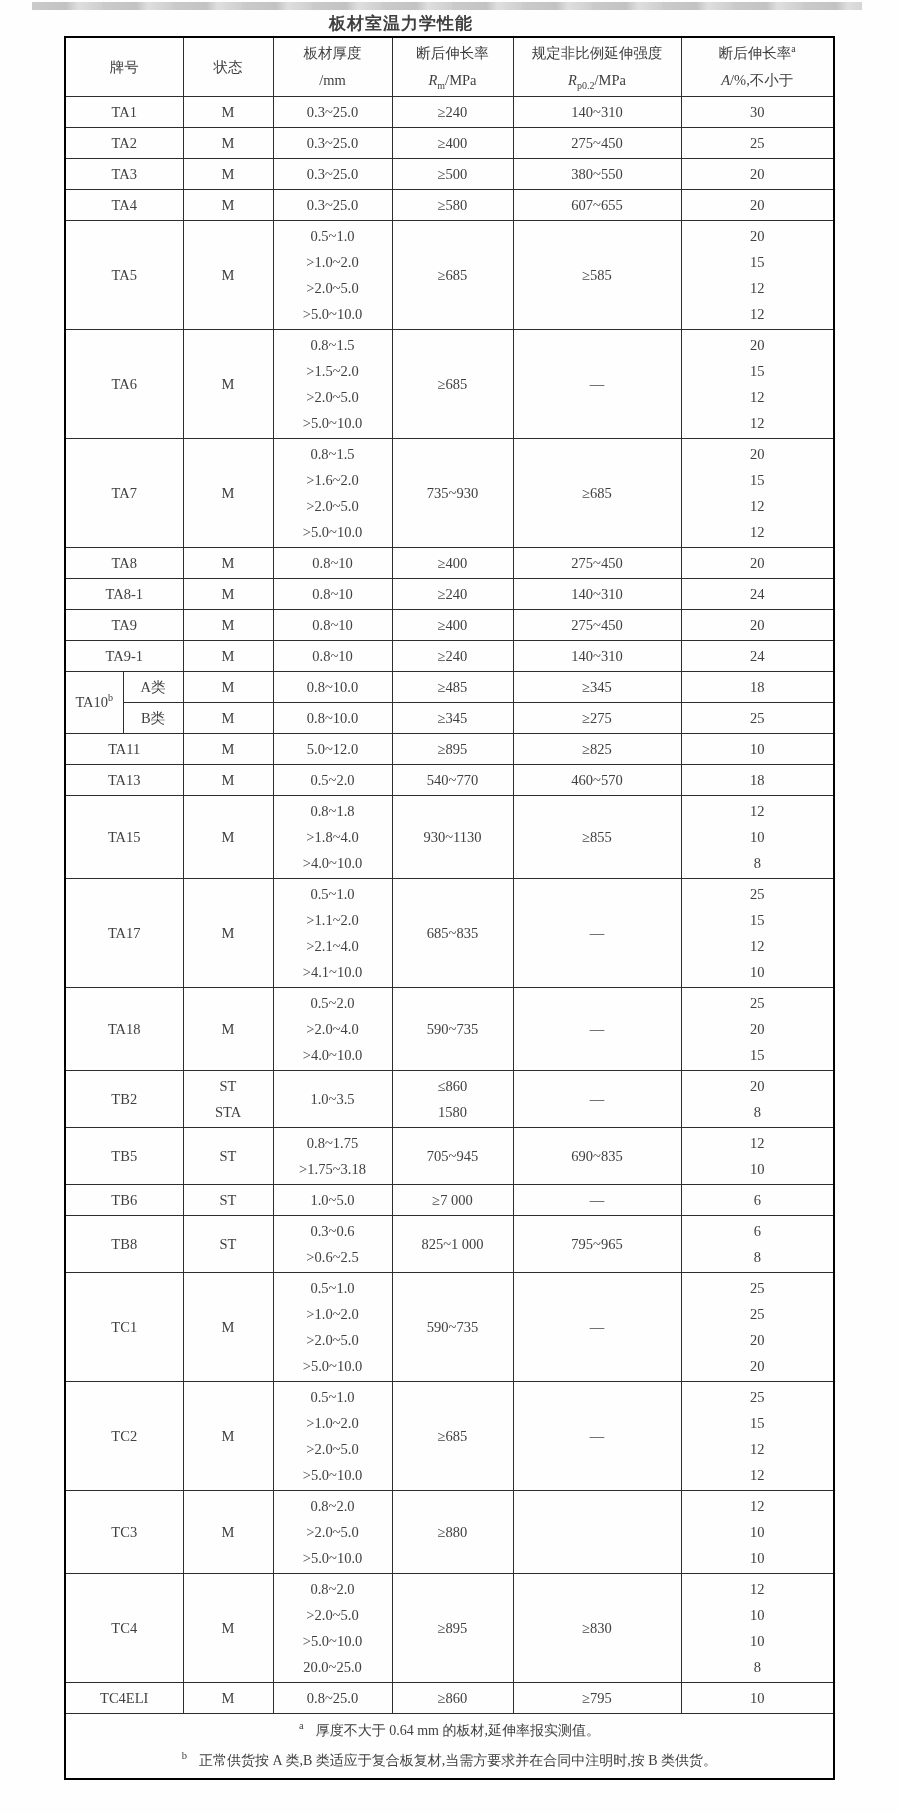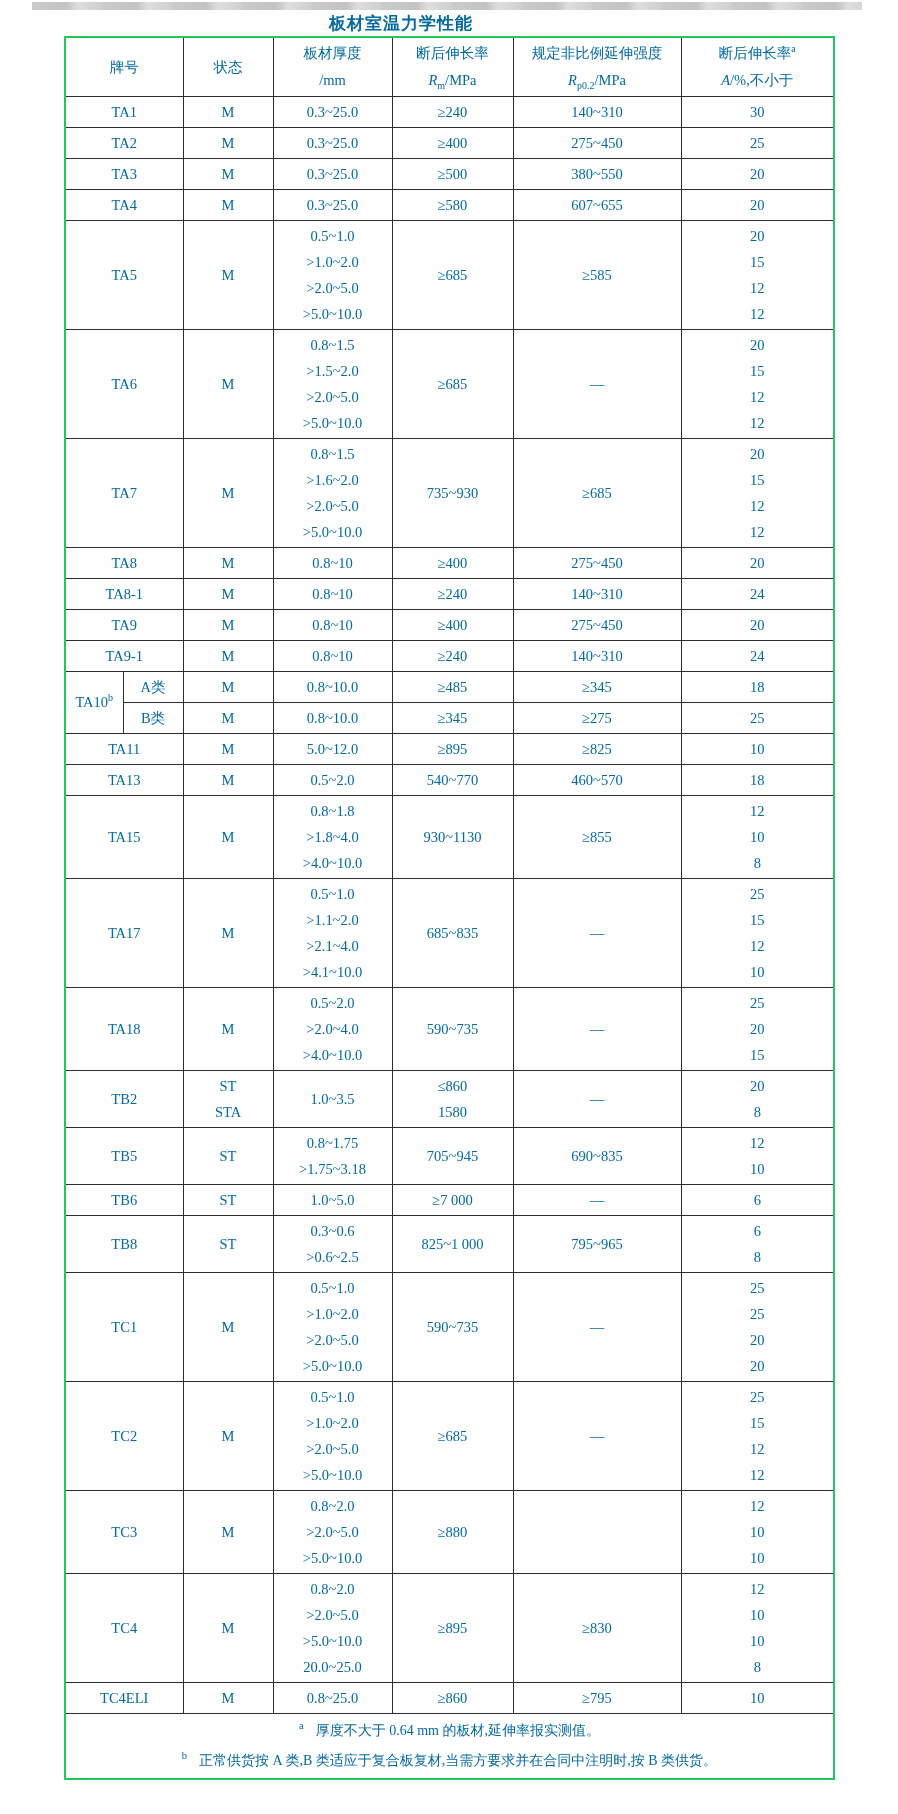--- a/index.html
+++ b/index.html
@@ -3,21 +3,21 @@
 <meta charset="utf-8">
 <style>
   html, body { margin: 0; padding: 0; background: #ffffff; }
   .page {
     position: relative;
     width: 898px;
     height: 1814px;
     background: #fefefe;
     overflow: hidden;
     font-family: "Liberation Serif", "DejaVu Serif", serif;
-    color: #0369a1;
+    color: #404040;
   }
   .scan-strip {
     position: absolute;
     top: 2px; left: 32px;
     width: 830px; height: 8px;
     background: repeating-linear-gradient(90deg,
       #c2c2c2 0px, #b8b8b8 34px, #d9d9d9 46px, #c6c6c6 70px);
     opacity: 0.85;
   }
   .title {
@@ -30,21 +30,21 @@
     letter-spacing: 1px;
   }
   .tbl-wrap {
     position: absolute;
     top: 36px; left: 64px;
   }
   table.main {
     border-collapse: collapse;
     table-layout: fixed;
     width: 770px;
-    border: 2px solid #22c55e;
+    border: 2px solid #000000;
   }
   table.main td, table.main th {
     border: 1px solid #2d2d2d;
     text-align: center;
     vertical-align: middle;
     padding: 2px 2px;
     font-size: 14.5px;
     font-weight: normal;
   }
   thead th { padding: 2px 0; }

